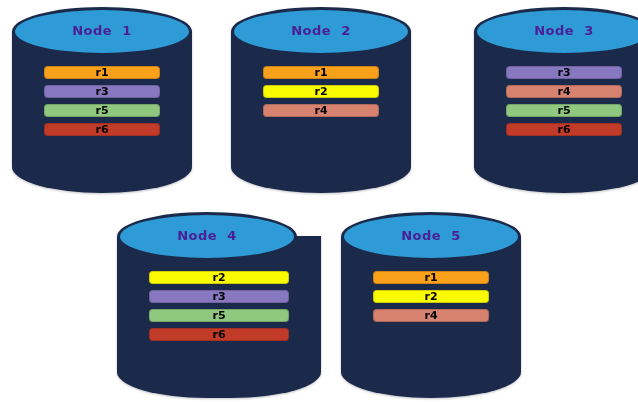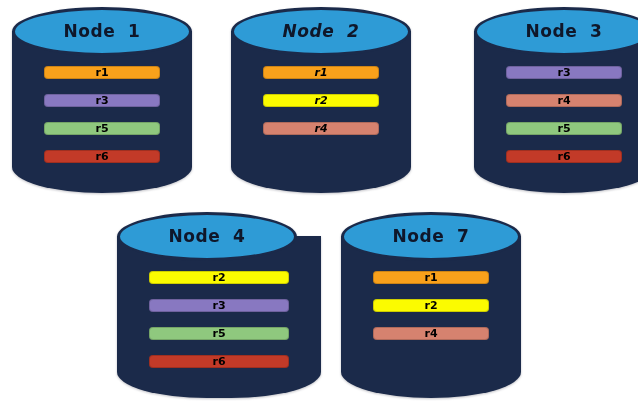--- a/index.html
+++ b/index.html
@@ -15,21 +15,21 @@
     background: #ffffff;
     overflow: hidden;
   }
   .node {
     position: absolute;
     width: 180px;
     height: 186px;
     filter: drop-shadow(0 1px 1px rgba(120,120,130,0.45));
   }
   .node-1 { left: 12px;  top: 7px;  }
-  .node-2 { left: 231px; top: 7px; font-style: italic;  }
+  .node-2 { left: 231px; top: 7px;  }
   .node-3 { left: 446px; top: 7px; margin-left: 28px;  }
   .node-4 { left: 117px; top: 212px; padding-left: 24px; }
   .node-5 { left: 341px; top: 212px; }
 
   .cyl-body {
     position: absolute;
     left: 0; right: 0;
     top: 24px; bottom: 0;
     background: var(--cyl-body, #1B2A4A);
     border-radius: 0 0 90px 90px / 0 0 26px 26px;
@@ -42,35 +42,35 @@
     box-sizing: border-box;
     background: var(--cyl-top, #2E9BD6);
     border: 3px solid var(--cyl-body, #1B2A4A);
     border-radius: 50%;
     display: flex;
     align-items: center;
     justify-content: center;
     z-index: 2;
   }
   .node-label {
-    color: #0f172a;
-    font-size: 17px;
+    color: #4c1d95;
+    font-size: 13px;
     font-weight: bold;
     letter-spacing: 0.5px;
     white-space: pre;
     transform: translateY(-1px);
   }
   .bars {
     position: absolute;
     left: 32px;
     right: 32px;
     top: 59px;
     display: flex;
     flex-direction: column;
-    gap: 15px;
+    gap: 6px;
     z-index: 3;
   }
   .bar {
     height: 13px;
     border-radius: 4px;
     display: flex;
     align-items: center;
     justify-content: center;
     font-size: 11px;
     font-weight: bold;
@@ -131,21 +131,21 @@
       <div class="bar" style="background: rgb(251, 251, 0);">r2</div>
       <div class="bar" style="background: rgb(136, 120, 193);">r3</div>
       <div class="bar" style="background: rgb(143, 200, 126);">r5</div>
       <div class="bar" style="background: rgb(194, 58, 40);">r6</div>
     </div>
   </div>
 
   <div class="node node-5">
     <div class="cyl-body"></div>
     <div class="cyl-top">
-      <span class="node-label">Node  7</span>
+      <span class="node-label">Node  5</span>
     </div>
     <div class="bars">
       <div class="bar" style="background: rgb(249, 161, 27);">r1</div>
       <div class="bar" style="background: rgb(251, 251, 0);">r2</div>
       <div class="bar" style="background: rgb(214, 130, 111);">r4</div>
     </div>
   </div>
 
 </div>
 

